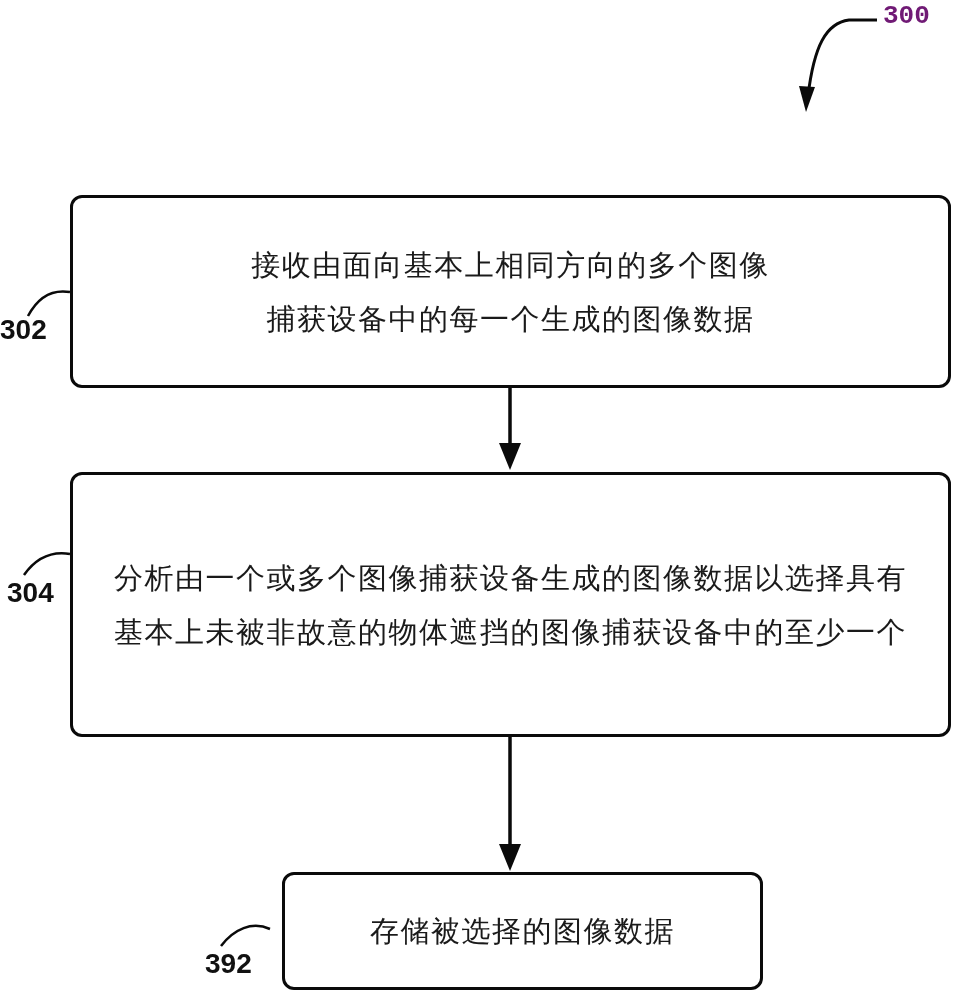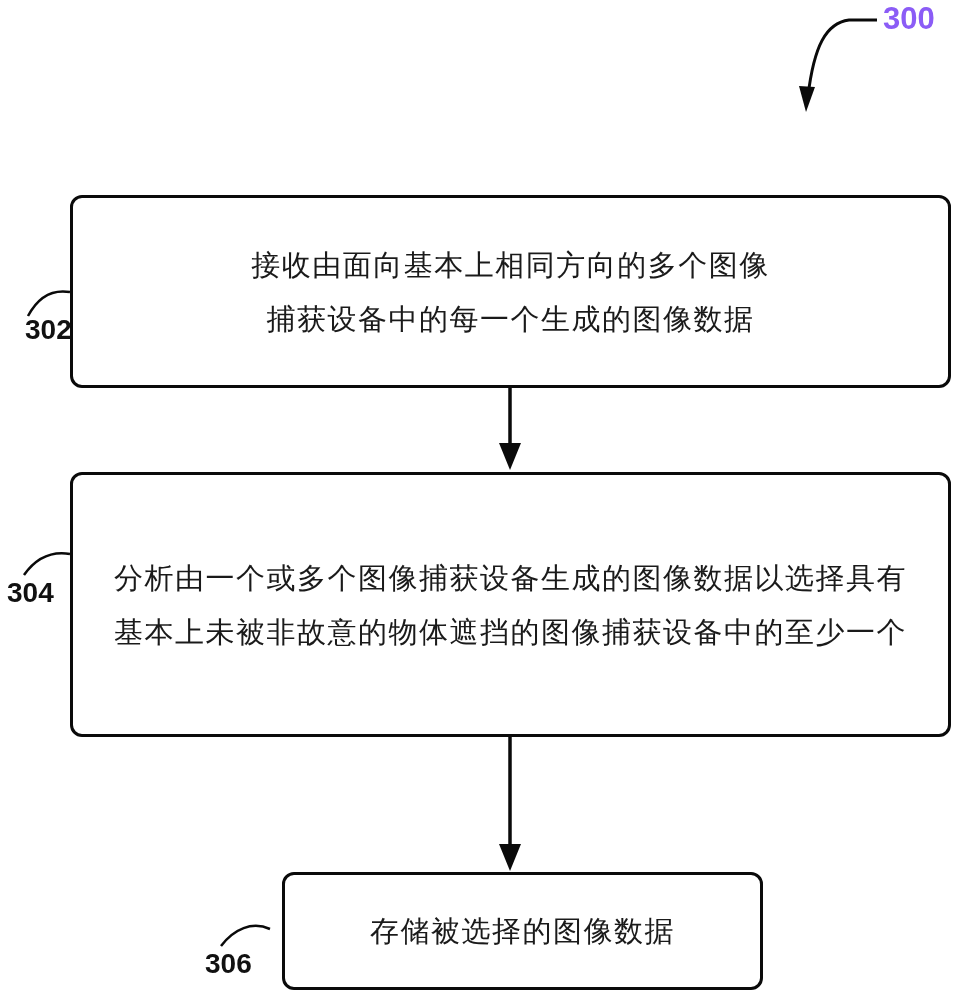--- a/index.html
+++ b/index.html
@@ -40,33 +40,33 @@
     color: #1a1a1a;
     font-size: 29px;
     line-height: 54px;
     letter-spacing: 1.5px;
     white-space: nowrap;
   }
   .ref-label {
     position: absolute;
     left: 883px;
     top: 1px;
-    font-family: Liberation Sans, sans-serif;
+    font-family: Liberation Mono, monospace;
     font-weight: bold;
-    font-size: 31px;
-    color: #8b5cf6;
+    font-size: 26px;
+    color: #701a75;
   }
   .step-num {
     position: absolute;
     font-family: "Liberation Sans", "DejaVu Sans", sans-serif;
     font-weight: bold;
     font-size: 28px;
     color: #111111;
   }
-  .num-302 { left: 25px;   top: 314px; }
+  .num-302 { left: 0;   top: 314px; }
   .num-304 { left: 7px;   top: 577px; text-align: center; }
   .num-306 { left: 205px; top: 948px; }
 </style>
 </head>
 <body>
 
 <div class="canvas">
 
   <svg class="connector-layer" viewBox="0 0 961 1000" xmlns="http://www.w3.org/2000/svg">
 
@@ -109,15 +109,15 @@
   </div>
 
   <div class="box box-306">
     <div class="box-text">
       <div>存储被选择的图像数据</div>
     </div>
   </div>
 
   <div class="step-num num-302">302</div>
   <div class="step-num num-304">304</div>
-  <div class="step-num num-306">306</div>
+  <div class="step-num num-306">392</div>
 
 </div>
 
 </body></html>

